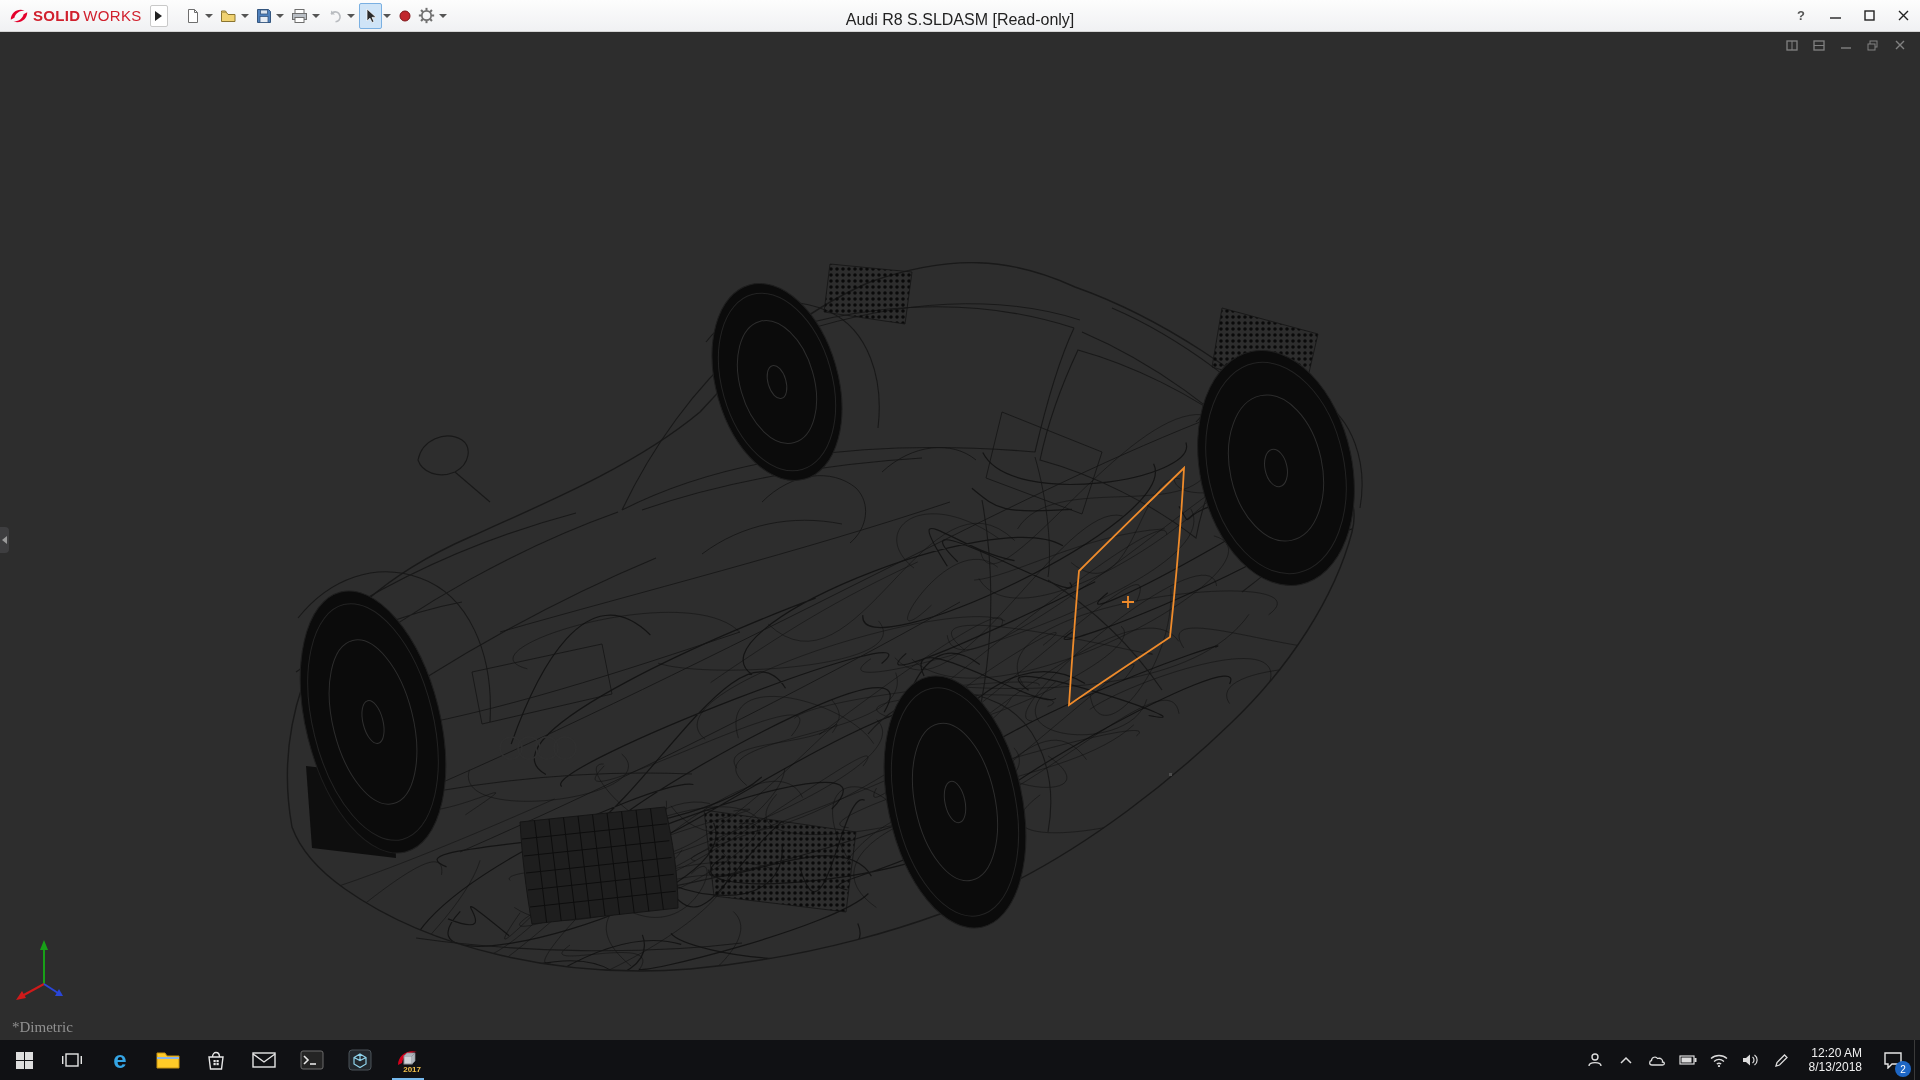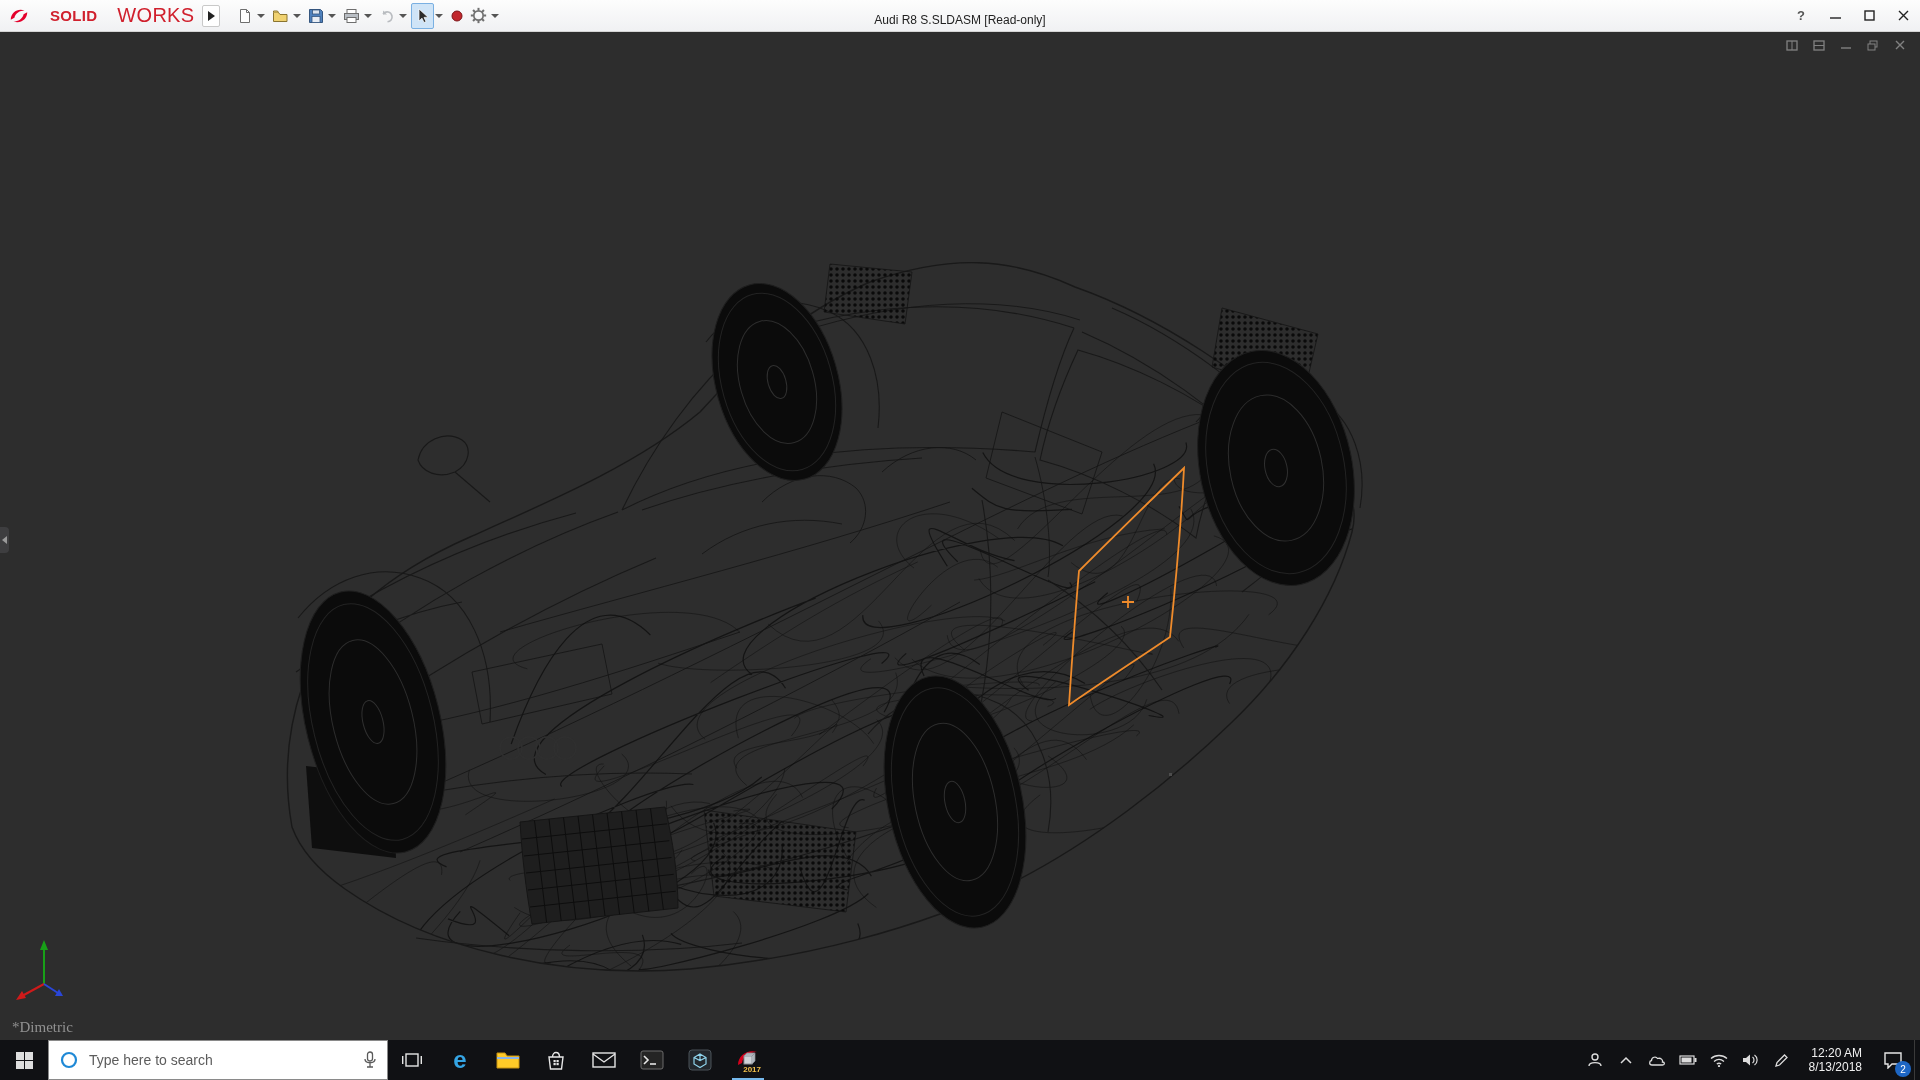--- a/index.html
+++ b/index.html
@@ -3,34 +3,34 @@
 <meta charset="utf-8">
 <style>
   * { margin:0; padding:0; box-sizing:border-box; }
   html,body { width:1920px; height:1080px; overflow:hidden; background:#2d2d2d;
               font-family:"Liberation Sans", sans-serif; }
 
   
   .titlebar { height:32px; background:linear-gradient(#fdfdfd,#f0f1f3);
               border-bottom:1px solid #d4d4d4; display:flex; align-items:center;
               position:relative; padding-left:8px; }
-  .brand { display:flex; align-items:center; gap:20px; }
+  .brand { display:flex; align-items:center; gap:3px; }
   .brand-solid { color:#d0202d; font-weight:700; font-size:15px; letter-spacing:.3px; }
-  .brand-works { color:#d0202d; font-weight:400; font-size:20px; letter-spacing:.3px; }
+  .brand-works { color:#d0202d; font-weight:400; font-size:15px; letter-spacing:.3px; }
   .flyout { width:18px; height:22px; display:flex; align-items:center; justify-content:center;
             margin:0 14px 0 8px; border:1px solid #c9c9c9; background:#fff; border-radius:2px; }
   .flyout .tri { width:0; height:0; border-left:7px solid #222; border-top:5px solid transparent;
                  border-bottom:5px solid transparent; }
   .tb-group { display:flex; align-items:center; margin-right:8px; }
   .tb-btn { height:26px; display:flex; align-items:center; justify-content:center;
             padding:0 3px; border-radius:2px; }
   .tb-btn.active { background:#cfe4f7; border:1px solid #7ab0e2; }
   .caret { width:0; height:0; border-left:4px solid transparent; border-right:4px solid transparent;
            border-top:4px solid #555; margin:0 4px 0 1px; }
-  .tb-title { position:absolute; left:50%; transform:translateX(-50%); font-size:12px; color:#222;margin-top:8px; }
+  .tb-title { position:absolute; left:50%; transform:translateX(-50%); font-size:16px; color:#222;margin-top:8px; }
   .win-controls { margin-left:auto; display:flex; align-items:center; height:32px; }
   .win-btn { width:34px; height:32px; display:flex; align-items:center; justify-content:center;
              color:#333; font-size:13px; }
 
   
   .viewport { position:relative; width:1920px; height:1008px; background:#2d2d2d; overflow:hidden; }
   .viewport svg.scene { position:absolute; inset:0; }
 
   .doc-controls { position:absolute; top:5px; right:10px; display:flex; gap:7px; }
   .doc-btn { width:20px; height:16px; display:flex; align-items:center; justify-content:center; opacity:.75; }
@@ -364,30 +364,20 @@
 <div class="taskbar">
   <div class="tb-start">
     <svg width="17" height="17" viewBox="0 0 17 17">
       <rect x="0" y="0" width="8" height="8" fill="#dedede"></rect>
         <rect x="9" y="0" width="8" height="8" fill="#dedede"></rect>
       <rect x="0" y="9" width="8" height="8" fill="#dedede"></rect>
         <rect x="9" y="9" width="8" height="8" fill="#dedede"></rect>
     </svg>
   </div>
 
-  <div class="tb-search">
-    <svg width="20" height="20" viewBox="0 0 20 20">
-      <circle cx="10" cy="10" r="7" fill="none" stroke="#1f89d6" stroke-width="2.2"></circle>
-    </svg>
-    <input type="text" readonly="" placeholder="Type here to search" style="">
-    <svg width="14" height="18" viewBox="0 0 14 18">
-      <rect x="4.5" y="1" width="5" height="9" rx="2.5" fill="none" stroke="#5a5a5a" stroke-width="1.3"></rect>
-      <path d="M2 8 C2 13 12 13 12 8 M7 12.5 V16 M4 16 H10" fill="none" stroke="#5a5a5a" stroke-width="1.3"></path>
-    </svg>
-  </div>
 
   <div class="tb-app">
     <svg width="20" height="16" viewBox="0 0 20 16">
       <rect x="4" y="2" width="12" height="12" fill="none" stroke="#e6e6e6" stroke-width="1.4"></rect>
       <line x1="0.7" y1="4" x2="0.7" y2="12" stroke="#e6e6e6" stroke-width="1.4"></line>
       <line x1="19.3" y1="4" x2="19.3" y2="12" stroke="#e6e6e6" stroke-width="1.4"></line>
     </svg>
   </div>
 
   <div class="tb-app">

